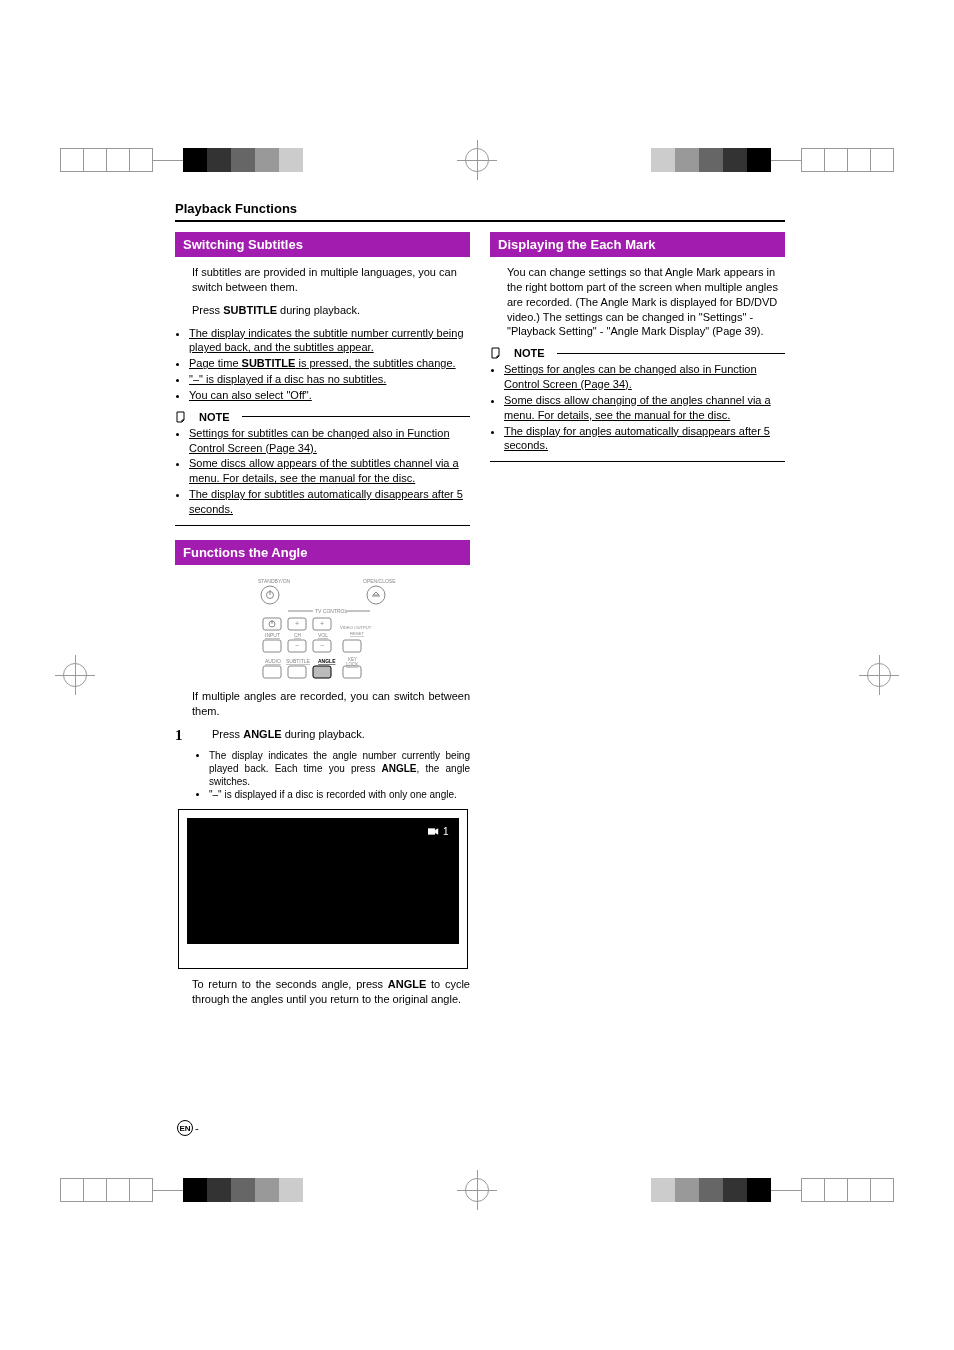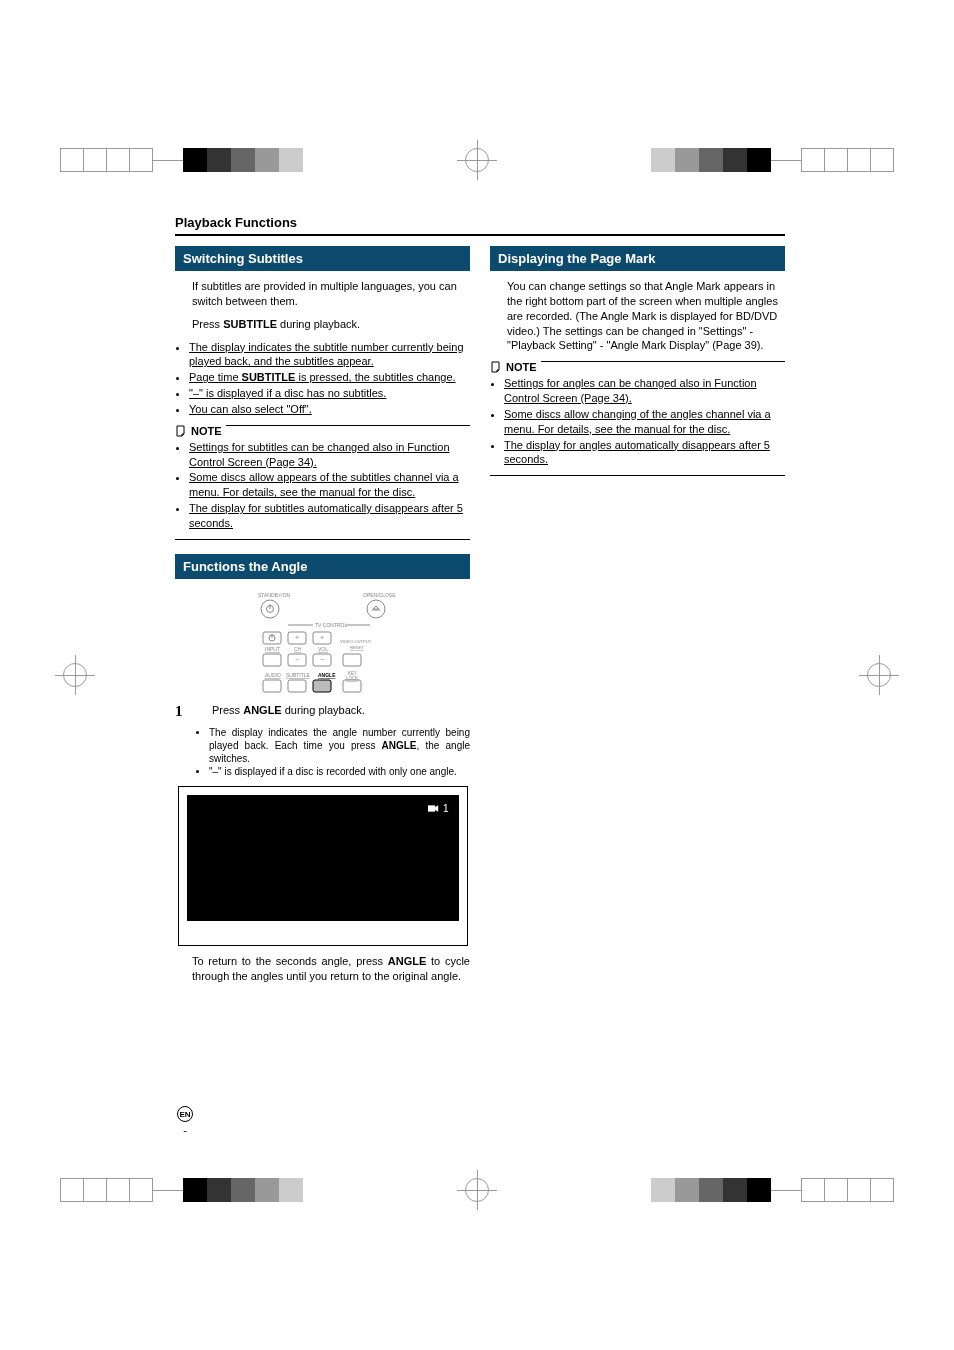--- a/index.html
+++ b/index.html
@@ -37,48 +37,48 @@
   .side-mark::before, .side-mark::after { content:""; position:absolute; background:#999;}
   .side-mark::before { left:50%; top:0; bottom:0; width:1px;}
   .side-mark::after  { top:50%; left:0; right:0; height:1px;}
   .side-mark .circ { position:absolute; left:50%; top:50%; width:24px; height:24px; border:1px solid #999; border-radius:50%; transform:translate(-50%,-50%);}
   .side-left  { left: 55px;  top: 655px; }
   .side-right { right: 55px; top: 655px; }
 
   .page {
     position: absolute;
     left: 175px;
-    top: 215px;
+    top: 201px;
     width: 610px;
   }
   .header {
     font-weight: bold;
     font-size: 13px;
     padding-bottom: 4px;
   }
   .rule-thick { border-top: 2px solid #000; margin-bottom: 10px; }
 
   .cols { display: flex; gap: 20px; }
   .col { width: 295px; }
 
   .bar {
-    background: #0c4a6e;
+    background: #a21caf;
     color: #fff;
     font-weight: bold;
     font-size: 13px;
     padding: 5px 8px;
     margin: 0 0 8px 0;
   }
   p { margin: 0 0 8px 17px; line-height: 1.35; }
   .just { text-align: justify; }
 
   ul.bul { list-style: disc; padding-left: 14px; margin: 0 0 8px 0; line-height: 1.35; }
   ul.bul li { margin-bottom: 1px; text-decoration: underline; }
 
-  .note-row { display: flex; align-items: flex-start; gap: 4px; margin-bottom: 3px; }
+  .note-row { display: flex; align-items: center; gap: 12px; margin-bottom: 3px; }
   .note-label { font-weight: bold; }
   .note-line { flex: 1; height: 1px; background: #000; }
   .note-icon svg { width: 12px; height: 12px; display:block; }
 
   .remote {
     width: 150px;
     margin: 6px auto 6px auto;
     display: block;
   }
 
@@ -105,21 +105,21 @@
     right: 6px; top: 6px;
     color: #fff;
     display: flex;
     align-items: center;
     gap: 4px;
     font-size: 10px;
     padding: 2px 4px;
   }
   .tv-osd svg { width: 11px; height: 9px; }
 
-  .en-mark { position:absolute; left: 177px; bottom: 214px; font-size: 11px; display:flex; align-items:center; gap:2px;flex-direction:column;}
+  .en-mark { position:absolute; left: 177px; bottom: 214px; font-size: 11px; display:flex; align-items:center; gap:2px;}
   .en-mark .circ { display:inline-flex; align-items:center; justify-content:center; width:16px; height:16px; border:1px solid #000; border-radius:50%; font-size:8px; font-weight:bold;}
 </style>
 </head>
 <body>
 
 <div class="crop-top">
   <div class="crop-side">
     <div class="crop-box"></div>
       <div class="crop-box"></div>
       <div class="crop-box"></div>
@@ -258,20 +258,21 @@
         <text x="38" y="90" font-size="5" fill="#888" text-decoration="underline">SUBTITLE</text>
         <text x="70" y="90" font-size="5" font-weight="bold" fill="#000" text-decoration="underline">ANGLE</text>
         <text x="100" y="88" font-size="4.5" fill="#888">KEY</text>
         <text x="98" y="93" font-size="4.5" fill="#888" text-decoration="underline">LOCK</text>
         <rect x="15" y="93" width="18" height="12" rx="2" fill="none" stroke="#888"></rect>
         <rect x="40" y="93" width="18" height="12" rx="2" fill="none" stroke="#888"></rect>
         <rect x="65" y="93" width="18" height="12" rx="2" fill="#bbb" stroke="#000"></rect>
         <rect x="95" y="93" width="18" height="12" rx="2" fill="none" stroke="#888"></rect>
       </svg>
 
+      <p class="just">If multiple angles are recorded, you can switch between them.</p>
 
       <div class="step">
         <div class="step-num">1</div>
         <div class="step-body">
           <p><span>Press </span><b>ANGLE</b><span> during playback.</span></p>
           <ul>
             <li class="just"><span>The display indicates the angle number currently being played back. Each time you press </span><b>ANGLE</b><span>, the angle switches.</span></li>
             <li class="just">"–" is displayed if a disc is recorded with only one angle.</li>
           </ul>
         </div>
@@ -287,21 +288,21 @@
             <span>1</span>
           </div>
         </div>
       </div>
 
       <p class="just"><span>To return to the seconds angle, press </span><b>ANGLE</b><span> to cycle through the angles until you return to the original angle.</span></p>
 
     </div>
 
     <div class="col">
-      <div class="bar">Displaying the Page Mark</div>
+      <div class="bar">Displaying the Each Mark</div>
       <p>You can change settings so that Angle Mark appears in the right bottom part of the screen when multiple angles are recorded. (The Angle Mark is displayed for BD/DVD video.) The settings can be changed in "Settings" - "Playback Setting" - "Angle Mark Display" (Page 39).</p>
 
       <div class="note-row">
         <span class="note-icon">
           <svg viewBox="0 0 12 12">
               <path d="M2 1 h7 v8 l-2 2 h-5 z M7 9 h2 l-2 2 z" fill="none" stroke="#000" stroke-width="1"></path>
             </svg>
         </span>
         <span class="note-label">NOTE</span>
         <span class="note-line"></span>

